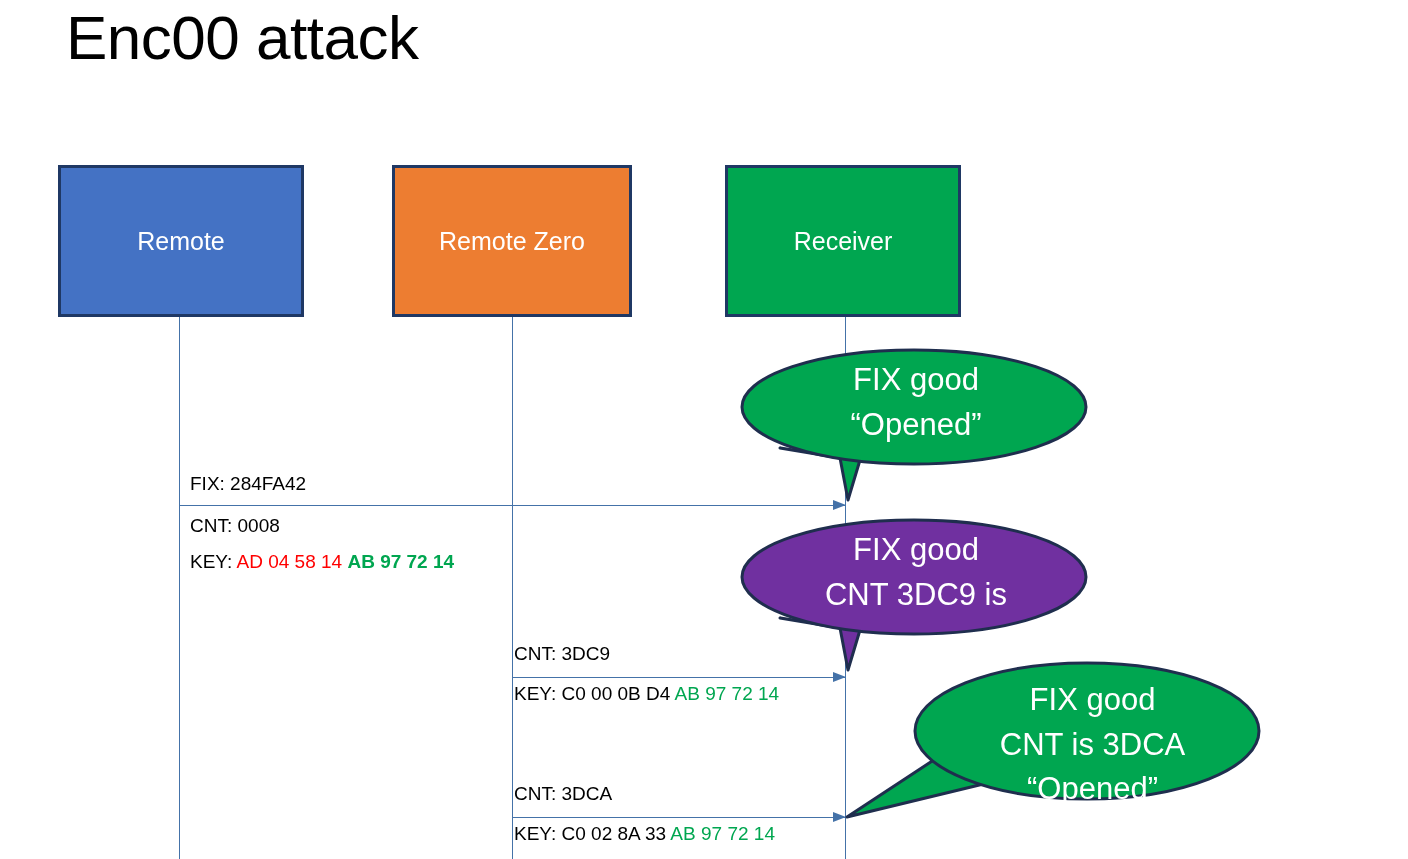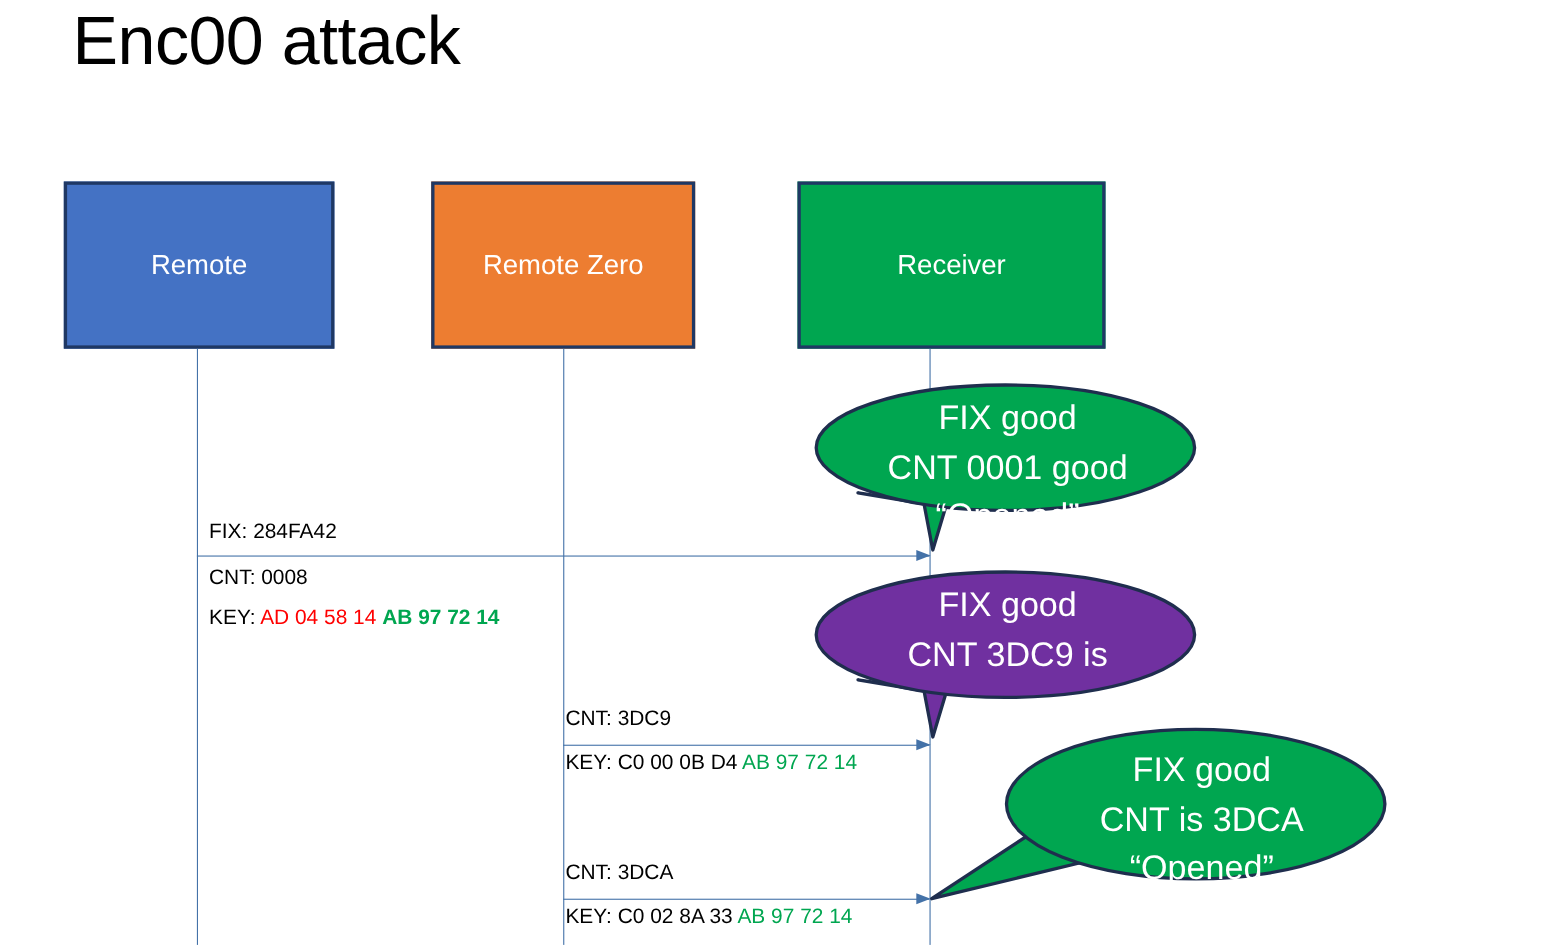--- a/index.html
+++ b/index.html
@@ -101,21 +101,21 @@
 <div id="slide-title">Enc00 attack</div>
 
 <div class="actor-box" style="left:58px; top:165px; width:246px; height:152px; background:#4472c4;">
   <span class="actor-label">Remote</span>
 </div>
 
 <div class="actor-box" style="left:392px; top:165px; width:240px; height:152px; background:#ed7d31;">
   <span class="actor-label">Remote Zero</span>
 </div>
 
-<div class="actor-box" style="left:725px; top:165px; width:280px; height:152px; background:#00a650;">
+<div class="actor-box" style="left:725px; top:165px; width:236px; height:152px; background:#00a650;">
   <span class="actor-label">Receiver</span>
 </div>
 
 <div class="lifeline" style="left:179px; top:317px; height:542px;"></div>
 <div class="lifeline" style="left:512px; top:317px; height:542px;"></div>
 <div class="lifeline" style="left:845px; top:317px; height:542px;"></div>
 
 <div class="msg-arrow" style="left:179px; top:505px; width:666px;"></div>
 <div class="msg-text" style="left:190px; top:473px;">FIX: 284FA42</div>
 <div class="msg-text" style="left:190px; top:515px;">CNT: 0008</div>
@@ -135,21 +135,20 @@
   <span>KEY: </span><span>C0 02 8A 33</span><span> </span><span class="hex-green">AB 97 72 14</span>
 </div>
 
 <div class="callout" style="left:740px; top:348px; width:352px; height:160px;">
   <svg width="352" height="160" viewBox="0 0 352 160">
     <path d="M 40 100 L 100 110 L 108 152 L 120 112 Z" fill="#00a650" stroke="#1f2e4e" stroke-width="3" stroke-linejoin="round"></path>
     <ellipse cx="174" cy="59" rx="172" ry="57" fill="#00a650" stroke="#1f2e4e" stroke-width="3"></ellipse>
   </svg>
   <div class="callout-text" style="top:10px;">
     <div>FIX good</div>
-    <div>CNT 0001 good</div>
     <div>“Opened”</div>
   </div>
 </div>
 
 <div class="callout" style="left:740px; top:518px; width:352px; height:160px;">
   <svg width="352" height="160" viewBox="0 0 352 160">
     <path d="M 40 100 L 100 110 L 108 152 L 120 112 Z" fill="#7030a0" stroke="#1f2e4e" stroke-width="3" stroke-linejoin="round"></path>
     <ellipse cx="174" cy="59" rx="172" ry="57" fill="#7030a0" stroke="#1f2e4e" stroke-width="3"></ellipse>
   </svg>
   <div class="callout-text" style="top:10px;">

